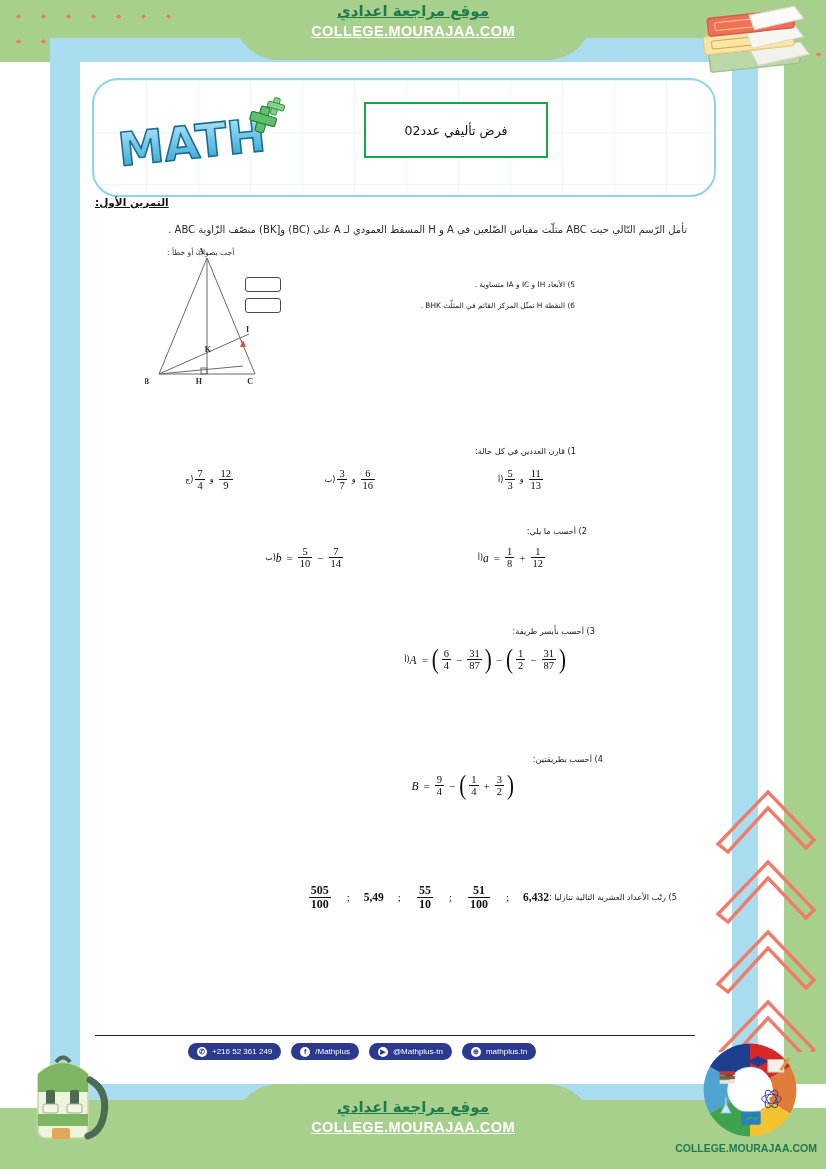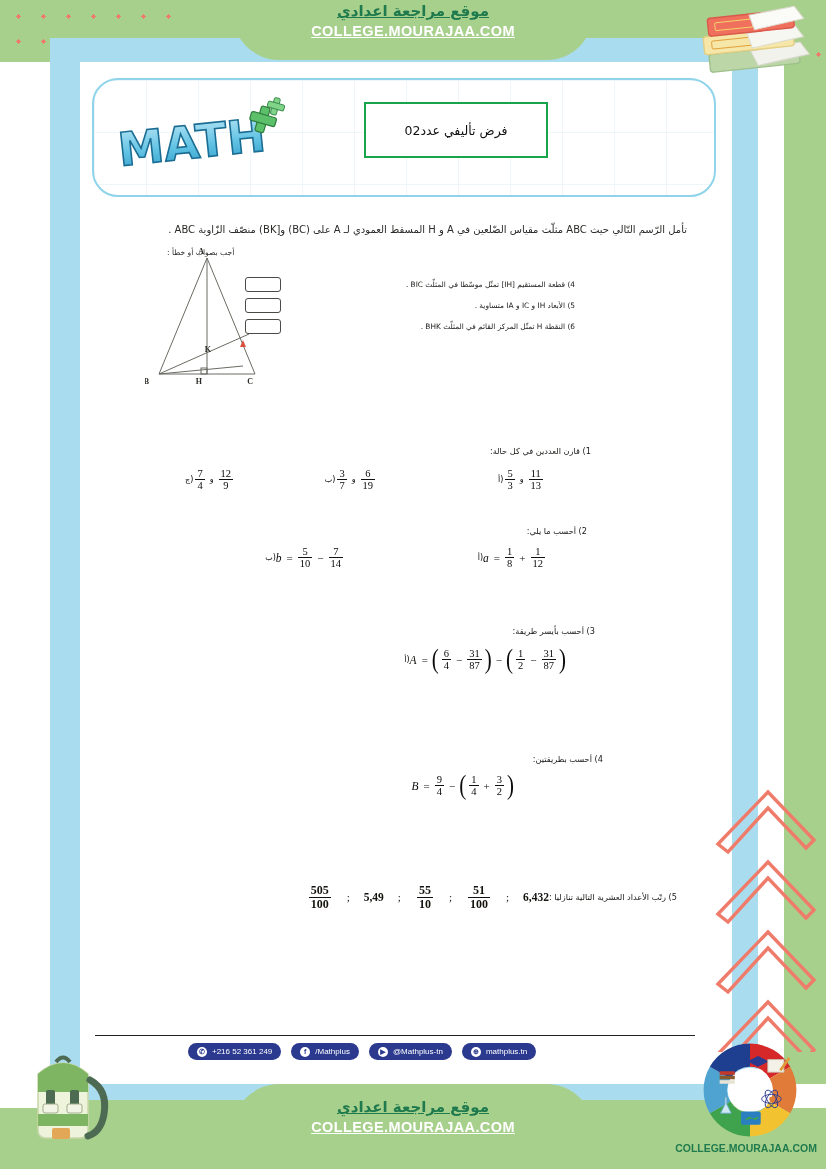--- a/index.html
+++ b/index.html
@@ -88,21 +88,21 @@
   .tf-list{position:absolute;right:120px;top:78px;width:330px;}
   .tf-row{display:flex;align-items:center;justify-content:flex-start;height:21px;gap:8px;flex-direction:row-reverse;}
   .tf-txt{
     font-family:"DejaVu Sans",sans-serif;font-size:7.4px;color:#1d1b18;
     white-space:nowrap;text-align:right;flex:1;
   }
   .tf-box{width:34px;height:13px;border:1px solid #4a4a46;border-radius:3px;background:#fff;flex:0 0 auto;}
 
   
   .q{position:absolute;font-family:"DejaVu Sans",sans-serif;font-size:8.2px;color:#1a1815;}
-  .q1{right:104px;top:250px;margin-left:48px;}
+  .q1{right:119px;top:250px;margin-left:48px;}
   .q2{right:108px;top:330px;}
   .q3{right:100px;top:430px;}
   .q4{right:92px;top:558px;}
 
   .mathline{position:absolute;font-family:"Liberation Serif",serif;direction:ltr;color:#0d0b09;}
 
   
   .frac{display:inline-block;text-align:center;vertical-align:middle;margin:0 2px;line-height:1.05;}
   .frac .num{display:block;border-bottom:1.1px solid #111;padding:0 2px;}
   .frac .den{display:block;padding:0 2px;}
@@ -227,20 +227,21 @@
         <rect x="0" y="5" width="17" height="6" rx="1.6" fill="#7fd48a" stroke="#3f8f4c" stroke-width="1"></rect>
       </g>
     </svg>
     <div class="titlebox">
       <span>فرض تأليفي  عدد02</span>
     </div>
   </div>
 
   <div class="doc">
 
+    <div class="ex-head ex1-head">التمرين الأول:</div>
     <div class="intro">تأمل الرّسم التّالي حيث ABC مثلّث مقياس الضّلعين في A و H المسقط العمودي لـ A على (BC)  و[BK) منصّف الزّاوية ABC .</div>
     <div class="answer-lbl">أجب بصواب أو خطأ :</div>
 
     <svg class="figure" viewBox="0 0 150 150">
       <g stroke="#6b6b63" fill="none" stroke-width="1">
         <path d="M62 14 L14 130 L110 130 Z"></path>
         <path d="M62 14 L62 130"></path>
         <path d="M14 130 L104 90"></path>
         <path d="M14 130 L98 122"></path>
       </g>
@@ -252,24 +253,20 @@
         <text x="108" y="140">C</text>
         <text x="57" y="140">H</text>
         <text x="66" y="108">K</text>
         <text x="104" y="88">I</text>
       </g>
     </svg>
 
     <div class="tf-list">
       <div class="tf-row">
         <div class="tf-box"></div>
-        <div class="tf-txt"><span>4)</span> <span>قطعة المستقيم [IH] تمثّل موسّطا في المثلّث BIC .</span></div>
-      </div>
-      <div class="tf-row">
-        <div class="tf-box"></div>
         <div class="tf-txt"><span>5)</span> <span>الأبعاد IH و IC و IA متساوية .</span></div>
       </div>
       <div class="tf-row">
         <div class="tf-box"></div>
         <div class="tf-txt"><span>6)</span> <span>النقطة H تمثّل المركز القائم في المثلّث BHK .</span></div>
       </div>
     </div>
 
 
     <div class="q q1">
@@ -292,21 +289,21 @@
     <div class="mathline row-1b">
       <span class="eqitem">
         <span class="lbl-ar">ب)</span>
         <span class="frac">
           <span class="num">3</span>
           <span class="den">7</span>
         </span>
         <span class="op" style="font-family:'DejaVu Sans',sans-serif;font-size:8px">و</span>
         <span class="frac">
           <span class="num">6</span>
-          <span class="den">19</span>
+          <span class="den">16</span>
         </span>
       </span>
     </div>
     <div class="mathline row-1c">
       <span class="eqitem">
         <span class="lbl-ar">ج)</span>
         <span class="frac">
           <span class="num">7</span>
           <span class="den">4</span>
         </span>

